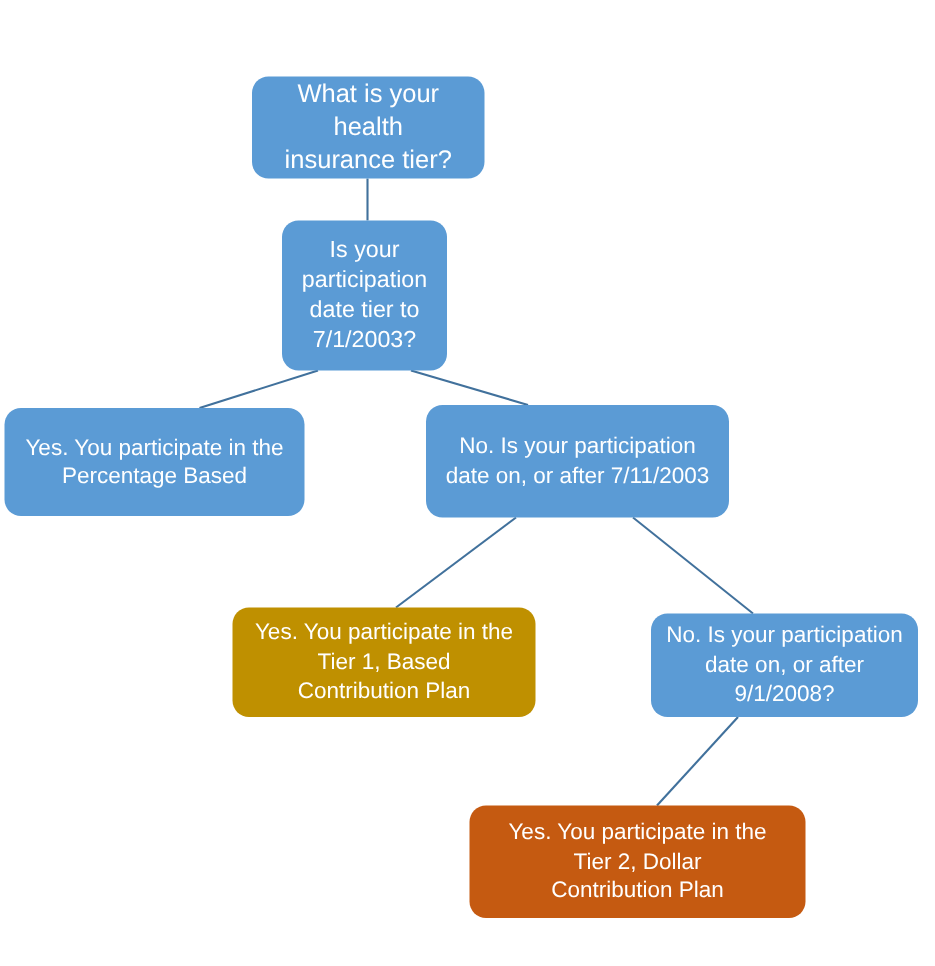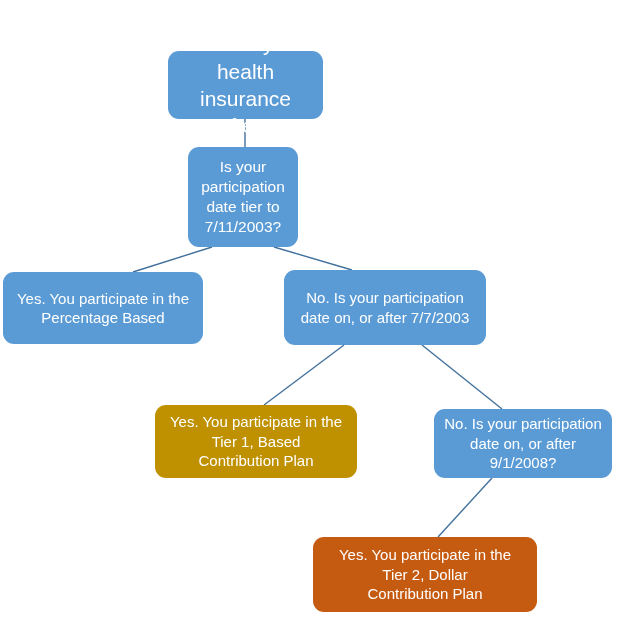--- a/index.html
+++ b/index.html
@@ -39,21 +39,21 @@
     z-index: 2;
   }
   .node-text {
     display: block;
     width: 100%;
   }
   .node b {
     font-weight: normal;
   }
   
-  #node-root      { left: 168px; top: 51px;  width: 155px; height: 68px;  font-size: 21px; }
+  #node-root      { left: 168px; top: 51px;  width: 155px; height: 68px;  font-size: 17px; }
   #node-q1        { left: 188px; top: 147px; width: 110px; height: 100px; font-size: 15.5px; }
   #node-yes-pct   { left: 3px;   top: 272px; width: 200px; height: 72px;  font-size: 15px; }
   #node-no-1      { left: 284px; top: 270px; width: 202px; height: 75px;  font-size: 15px; }
   #node-yes-t1    { left: 155px; top: 405px; width: 202px; height: 73px;  font-size: 15px; }
   #node-no-2      { left: 434px; top: 409px; width: 178px; height: 69px;  font-size: 15px; }
   #node-yes-t2    { left: 313px; top: 537px; width: 224px; height: 75px;  font-size: 15px; }
 </style>
 </head>
 <body>
 
@@ -62,33 +62,33 @@
   <svg class="edges" viewBox="0 0 623 644" width="623" height="644" aria-hidden="true">
       <line x1="245" y1="119" x2="245" y2="147" stroke="#41719C" stroke-width="1.4"></line>
       <line x1="212" y1="247" x2="133" y2="272" stroke="#41719C" stroke-width="1.4"></line>
       <line x1="274" y1="247" x2="352" y2="270" stroke="#41719C" stroke-width="1.4"></line>
       <line x1="344" y1="345" x2="264" y2="405" stroke="#41719C" stroke-width="1.4"></line>
       <line x1="422" y1="345" x2="502" y2="409" stroke="#41719C" stroke-width="1.4"></line>
       <line x1="492" y1="478" x2="438" y2="537" stroke="#41719C" stroke-width="1.4"></line>
     </svg>
 
   <div class="node" id="node-root" style="background: rgb(91, 155, 213);">
-    <span class="node-text"><span>What is your health</span><br><span>insurance after?</span></span>
+    <span class="node-text"><span>What is your health</span><br><span>insurance tier?</span></span>
   </div>
 
   <div class="node" id="node-q1" style="background: rgb(91, 155, 213);">
-    <span class="node-text"><span>Is your</span><br><span>participation</span><br><span>date tier to</span><br><span>7/11/2003?</span></span>
+    <span class="node-text"><span>Is your</span><br><span>participation</span><br><span>date tier to</span><br><span>7/1/2003?</span></span>
   </div>
 
   <div class="node" id="node-yes-pct" style="background: rgb(91, 155, 213);">
     <span class="node-text"><b>Yes.</b><span> You participate in the</span><br><b>Percentage Based</b><br></span>
   </div>
 
   <div class="node" id="node-no-1" style="background: rgb(91, 155, 213);">
-    <span class="node-text"><b>No.</b><span> Is your participation</span><br><span>date on, or after 7/7/2003</span><br></span>
+    <span class="node-text"><b>No.</b><span> Is your participation</span><br><span>date on, or after 7/11/2003</span><br></span>
   </div>
 
   <div class="node" id="node-yes-t1" style="background: rgb(191, 144, 0);">
     <span class="node-text"><b>Yes.</b><span> You participate in the</span><br><b>Tier 1, Based</b><br><b>Contribution Plan</b></span>
   </div>
 
   <div class="node" id="node-no-2" style="background: rgb(91, 155, 213);">
     <span class="node-text"><b>No.</b><span> Is your participation</span><br><span>date on, or after</span><br><span>9/1/2008?</span></span>
   </div>
 

